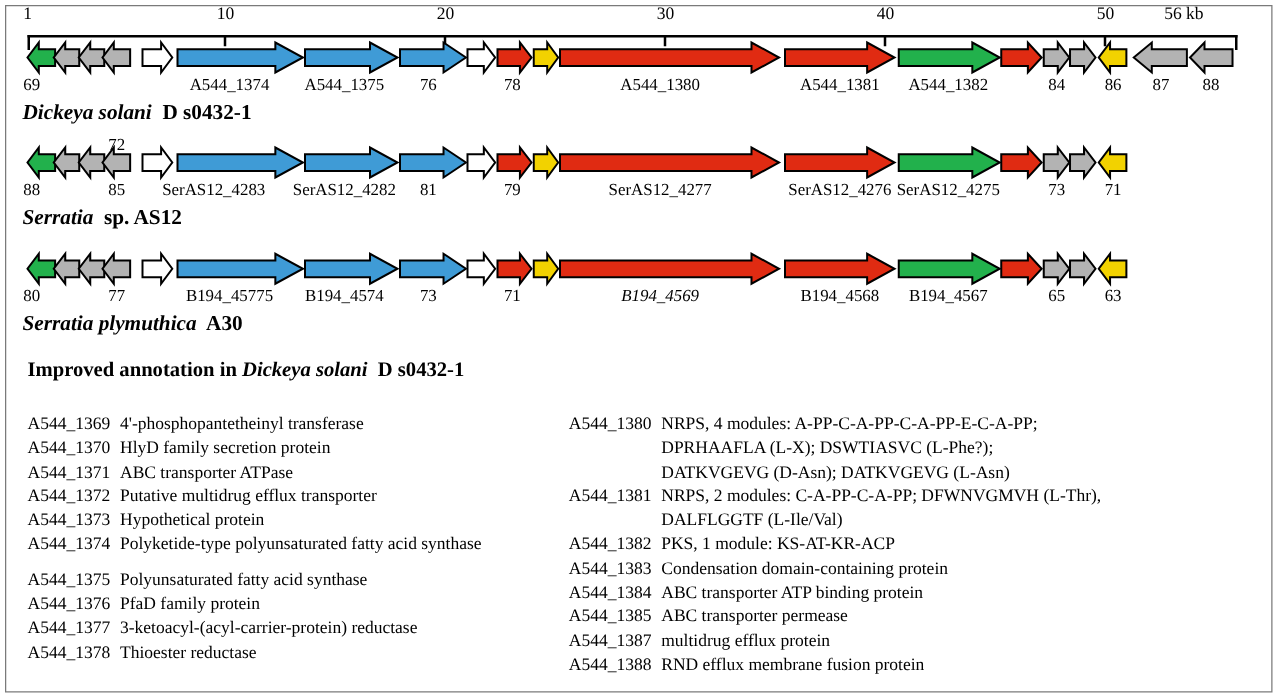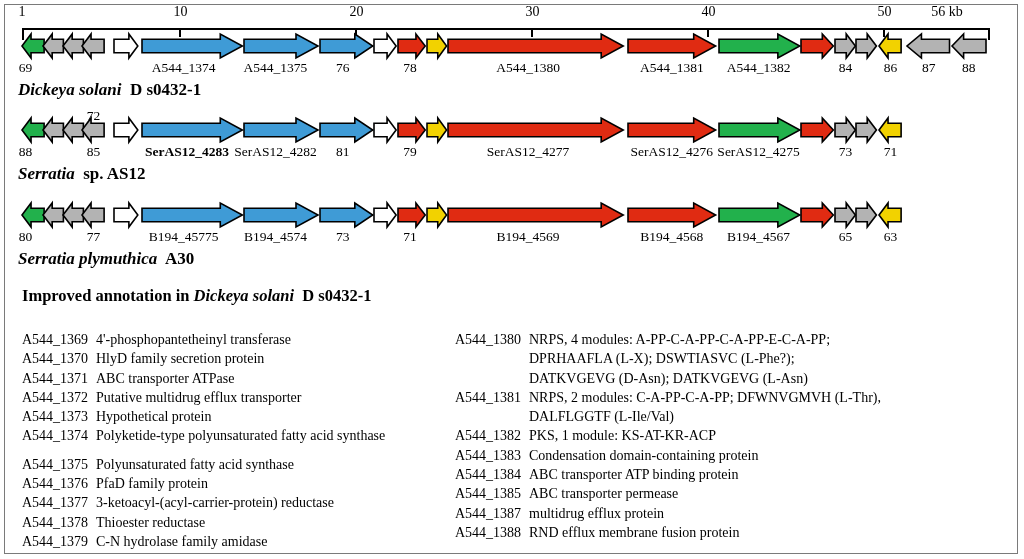--- a/index.html
+++ b/index.html
@@ -272,21 +272,21 @@
           </div>
           <div class="gene" style="left: 879.42px; width: 22.116px;">
             <svg viewBox="0 0 22 24" preserveAspectRatio="none">
               <polygon points="22.0,5.3 9.0,5.3 9.0,0.0 0.0,12.0 9.0,24.0 9.0,18.7 22.0,18.7" fill="#f2d200" stroke="#000000" stroke-width="1.6" stroke-linejoin="miter"></polygon>
             </svg>
           </div>
         </div>
         <div class="glabels">
           <span class="gl" style="left: 25.4025px;">88</span>
           <span class="gl" style="left: 93.4517px;">85</span>
-          <span class="gl" style="left: 187px; font-weight: bold;">SerAS12_4283</span>
+          <span class="gl" style="left: 171px;">SerAS12_4283</span>
           <span class="gl" style="left: 275.483px;">SerAS12_4282</span>
           <span class="gl" style="left: 342.682px;">81</span>
           <span class="gl" style="left: 409.88px;">79</span>
           <span class="gl" style="left: 528.116px;">SerAS12_4277</span>
           <span class="gl" style="left: 671.87px;">SerAS12_4276</span>
           <span class="gl" style="left: 758.633px;">SerAS12_4275</span>
           <span class="gl" style="left: 845.395px;">73</span>
           <span class="gl" style="left: 890.478px;">71</span>
         </div>
         <div class="species"><i>Serratia</i>&nbsp; <span>sp. AS12</span></div>
@@ -384,21 +384,21 @@
             </svg>
           </div>
         </div>
         <div class="glabels">
           <span class="gl" style="left: 25.4025px;">80</span>
           <span class="gl" style="left: 93.4517px;">77</span>
           <span class="gl" style="left: 183.617px;">B194_45775</span>
           <span class="gl" style="left: 275.483px;">B194_4574</span>
           <span class="gl" style="left: 342.682px;">73</span>
           <span class="gl" style="left: 409.88px;">71</span>
-          <span class="gl" style="left: 528.116px;">B194_4569</span>
+          <span class="gl" style="left: 528.116px; font-style: italic;">B194_4569</span>
           <span class="gl" style="left: 671.87px;">B194_4568</span>
           <span class="gl" style="left: 758.633px;">B194_4567</span>
           <span class="gl" style="left: 845.395px;">65</span>
           <span class="gl" style="left: 890.478px;">63</span>
         </div>
         <div class="species"><i>Serratia plymuthica</i>&nbsp; <span>A30</span></div>
       </div>
     </div>
 
   <div class="ann-head">
@@ -462,26 +462,20 @@
         <span class="adesc">
           <span class="cont">3-ketoacyl-(acyl-carrier-protein) reductase</span>
         </span>
       </div>
       <div class="arow">
         <span class="aid">A544_1378</span>
         <span class="adesc">
           <span class="cont">Thioester reductase</span>
         </span>
       </div>
-      <div class="arow">
-        <span class="aid">A544_1379</span>
-        <span class="adesc">
-          <span class="cont">C-N hydrolase family amidase</span>
-        </span>
-      </div>
     </div>
   <div class="col right" id="col-right">
       <div class="arow">
         <span class="aid">A544_1380</span>
         <span class="adesc">
           <span class="cont">NRPS,  4 modules: A-PP-C-A-PP-C-A-PP-E-C-A-PP;</span>
           <span class="cont">DPRHAAFLA (L-X); DSWTIASVC (L-Phe?);</span>
           <span class="cont">DATKVGEVG (D-Asn); DATKVGEVG (L-Asn)</span>
         </span>
       </div>

